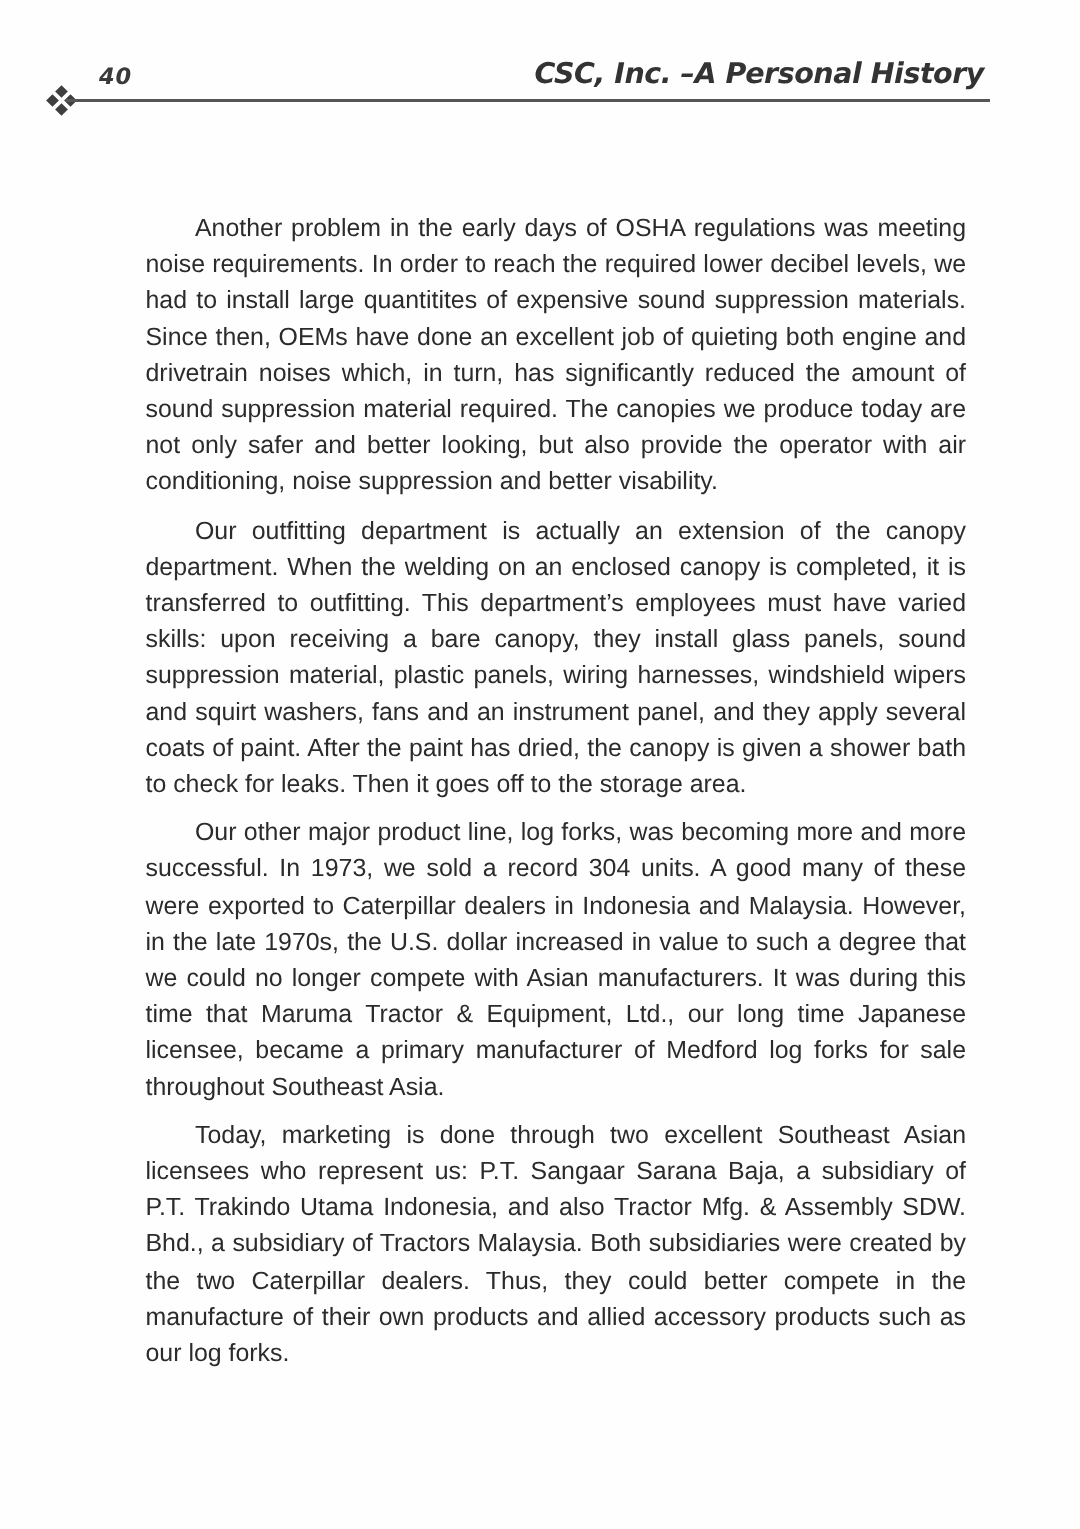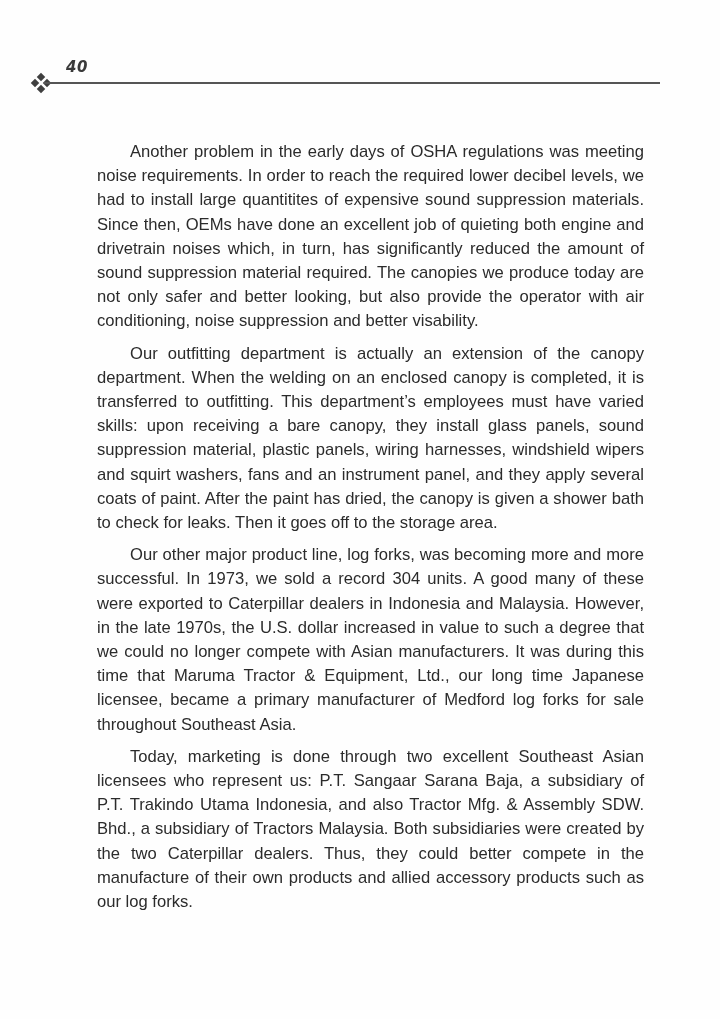--- a/index.html
+++ b/index.html
@@ -11,21 +11,21 @@
       width: 720px;
       height: 1019px;
       position: relative;
       overflow: hidden;
       background: #fefefe;
       color: #2a2a2a;
     }
     .header {
       position: absolute;
       left: 28px;
-      top: 52px;
+      top: 36px;
       width: 632px;
       height: 44px;
     }
     .page-number {
       position: absolute;
       left: 38px;
       top: 6px;
       font-family: "DejaVu Sans", sans-serif;
       font-style: italic;
       font-weight: bold;
@@ -92,20 +92,21 @@
 <body>
 
 <div class="header">
   <div class="ornament">
     <span class="d1"></span>
     <span class="d2"></span>
     <span class="d3"></span>
     <span class="d4"></span>
   </div>
   <div class="page-number">40</div>
+  <div class="running-title">CSC, Inc. –A Personal History</div>
   <div class="header-rule"></div>
 </div>
 
 <div class="body-text">
   <p>Another problem in the early days of OSHA regulations was meeting noise requirements. In order to reach the required lower decibel levels, we had to install large quantitites of expensive sound suppression materials. Since then, OEMs have done an excellent job of quieting both engine and drivetrain noises which, in turn, has significantly reduced the amount of sound suppression material required. The canopies we produce today are not only safer and better looking, but also provide the operator with air conditioning, noise suppression and better visability.</p>
   <p>Our outfitting department is actually an extension of the canopy department. When the welding on an enclosed canopy is completed, it is transferred to outfitting. This department’s employees must have varied skills: upon receiving a bare canopy, they install glass panels, sound suppression material, plastic panels, wiring harnesses, windshield wipers and squirt washers, fans and an instrument panel, and they apply several coats of paint. After the paint has dried, the canopy is given a shower bath to check for leaks. Then it goes off to the storage area.</p>
   <p>Our other major product line, log forks, was becoming more and more successful. In 1973, we sold a record 304 units. A good many of these were exported to Caterpillar dealers in Indonesia and Malaysia. However, in the late 1970s, the U.S. dollar increased in value to such a degree that we could no longer compete with Asian manufacturers. It was during this time that Maruma Tractor &amp; Equipment, Ltd., our long time Japanese licensee, became a primary manufacturer of Medford log forks for sale throughout Southeast Asia.</p>
   <p>Today, marketing is done through two excellent Southeast Asian licensees who represent us: P.T. Sangaar Sarana Baja, a subsidiary of P.T. Trakindo Utama Indonesia, and also Tractor Mfg. &amp; Assembly SDW. Bhd., a subsidiary of Tractors Malaysia. Both subsidiaries were created by the two Caterpillar dealers. Thus, they could better compete in the manufacture of their own products and allied accessory products such as our log forks.</p>
 </div>
 

